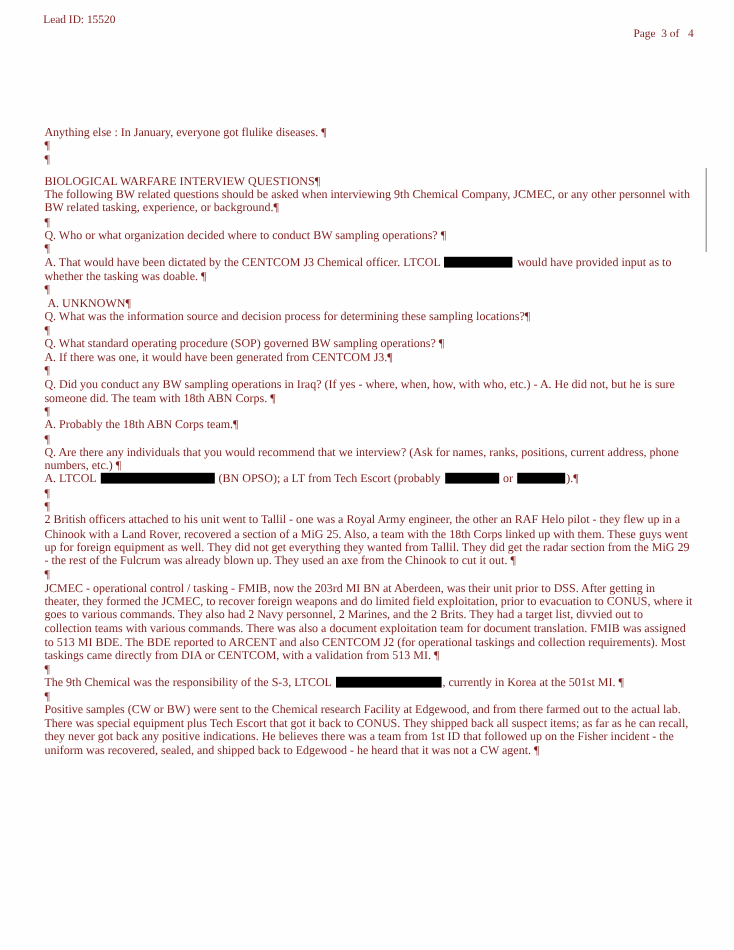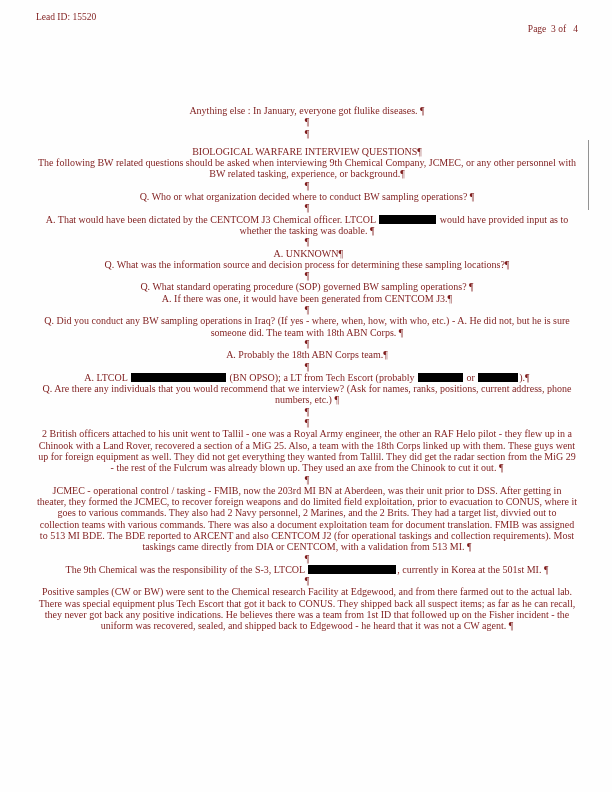--- a/index.html
+++ b/index.html
@@ -30,21 +30,20 @@
     font-size: 9.5px;
     white-space: pre;
   }
   .doc-body {
     position: absolute;
     top: 105px;
     left: 37px;
     width: 540px;
     font-size: 10px;
     line-height: 11.3px;
-    text-align: center;
   }
   .para {
     margin: 0;
     white-space: pre-wrap;
     min-height: 11.3px;
   }
   .section-title {
     margin-top: 7px;
     margin-bottom: 0;
   }
@@ -85,22 +84,22 @@
       <p class="para"><span> A. UNKNOWN¶</span></p>
       <p class="para"><span>Q. What was the information source and decision process for determining these sampling locations?¶</span></p>
       <p class="para"><span>¶</span></p>
       <p class="para"><span>Q. What standard operating procedure (SOP) governed BW sampling operations? ¶</span></p>
       <p class="para"><span>A. If there was one, it would have been generated from CENTCOM J3.¶</span></p>
       <p class="para"><span>¶</span></p>
       <p class="para"><span>Q. Did you conduct any BW sampling operations in Iraq? (If yes - where, when, how, with who, etc.) - A. He did not, but he is sure someone did. The team with 18th ABN Corps. ¶</span></p>
       <p class="para"><span>¶</span></p>
       <p class="para"><span>A. Probably the 18th ABN Corps team.¶</span></p>
       <p class="para"><span>¶</span></p>
+      <p class="para"><span>Q. Are there any individuals that you would recommend that we interview? (Ask for names, ranks, positions, current address, phone numbers, etc.) ¶</span></p>
       <p class="para"><span>A. LTCOL </span><span class="redaction" style="width: 95px; background: rgb(0, 0, 0);"></span><span> (BN OPSO); a LT from Tech Escort (probably </span><span class="redaction" style="width: 45px; background: rgb(0, 0, 0);"></span><span> or </span><span class="redaction" style="width: 40px; background: rgb(0, 0, 0);"></span><span>).¶</span></p>
-      <p class="para"><span>Q. Are there any individuals that you would recommend that we interview? (Ask for names, ranks, positions, current address, phone numbers, etc.) ¶</span></p>
       <p class="para"><span>¶</span></p>
       <p class="para"><span>¶</span></p>
       <p class="para"><span>2 British officers attached to his unit went to Tallil - one was a Royal Army engineer, the other an RAF Helo pilot - they flew up in a Chinook with a Land Rover, recovered a section of a MiG 25. Also, a team with the 18th Corps linked up with them. These guys went up for foreign equipment as well. They did not get everything they wanted from Tallil. They did get the radar section from the MiG 29 - the rest of the Fulcrum was already blown up. They used an axe from the Chinook to cut it out. ¶</span></p>
       <p class="para"><span>¶</span></p>
       <p class="para"><span>JCMEC - operational control / tasking - FMIB, now the 203rd MI BN at Aberdeen, was their unit prior to DSS. After getting in theater, they formed the JCMEC, to recover foreign weapons and do limited field exploitation, prior to evacuation to CONUS, where it goes to various commands. They also had 2 Navy personnel, 2 Marines, and the 2 Brits. They had a target list, divvied out to collection teams with various commands. There was also a document exploitation team for document translation. FMIB was assigned to 513 MI BDE. The BDE reported to ARCENT and also CENTCOM J2 (for operational taskings and collection requirements). Most taskings came directly from DIA or CENTCOM, with a validation from 513 MI. ¶</span></p>
       <p class="para"><span>¶</span></p>
       <p class="para"><span>The 9th Chemical was the responsibility of the S-3, LTCOL </span><span class="redaction" style="width: 88px; background: rgb(0, 0, 0);"></span><span>, currently in Korea at the 501st MI. ¶</span></p>
       <p class="para"><span>¶</span></p>
       <p class="para"><span>Positive samples (CW or BW) were sent to the Chemical research Facility at Edgewood, and from there farmed out to the actual lab. There was special equipment plus Tech Escort that got it back to CONUS. They shipped back all suspect items; as far as he can recall, they never got back any positive indications. He believes there was a team from 1st ID that followed up on the Fisher incident - the uniform was recovered, sealed, and shipped back to Edgewood - he heard that it was not a CW agent. ¶</span></p>
     </div>

